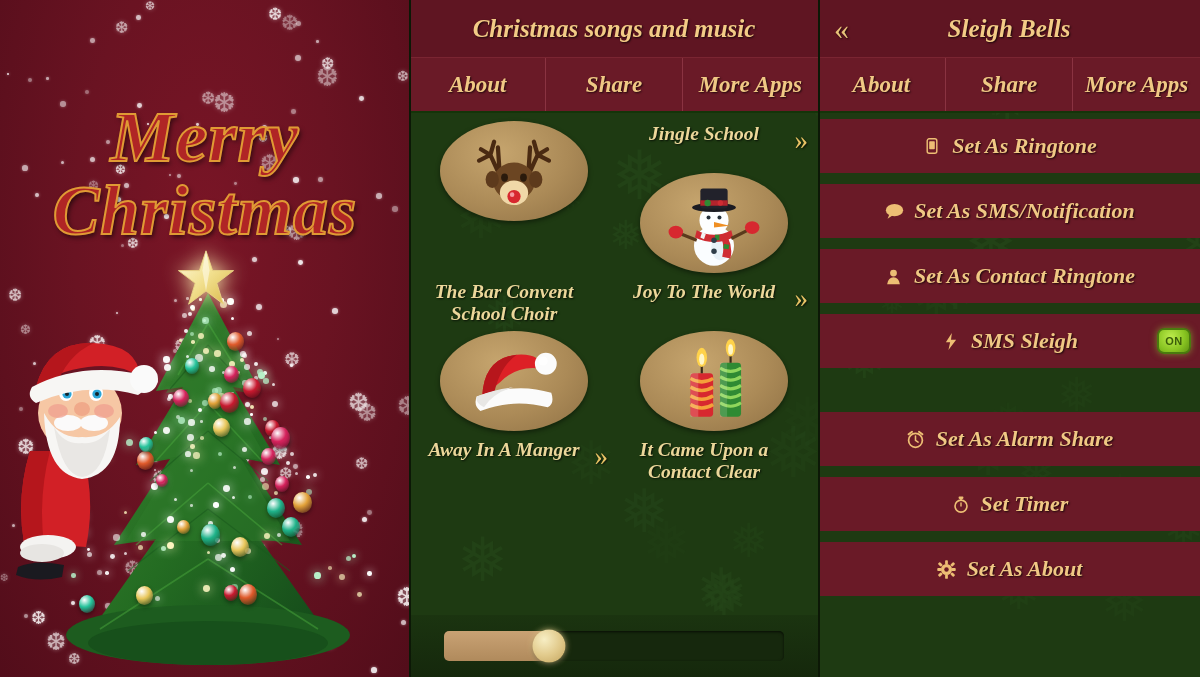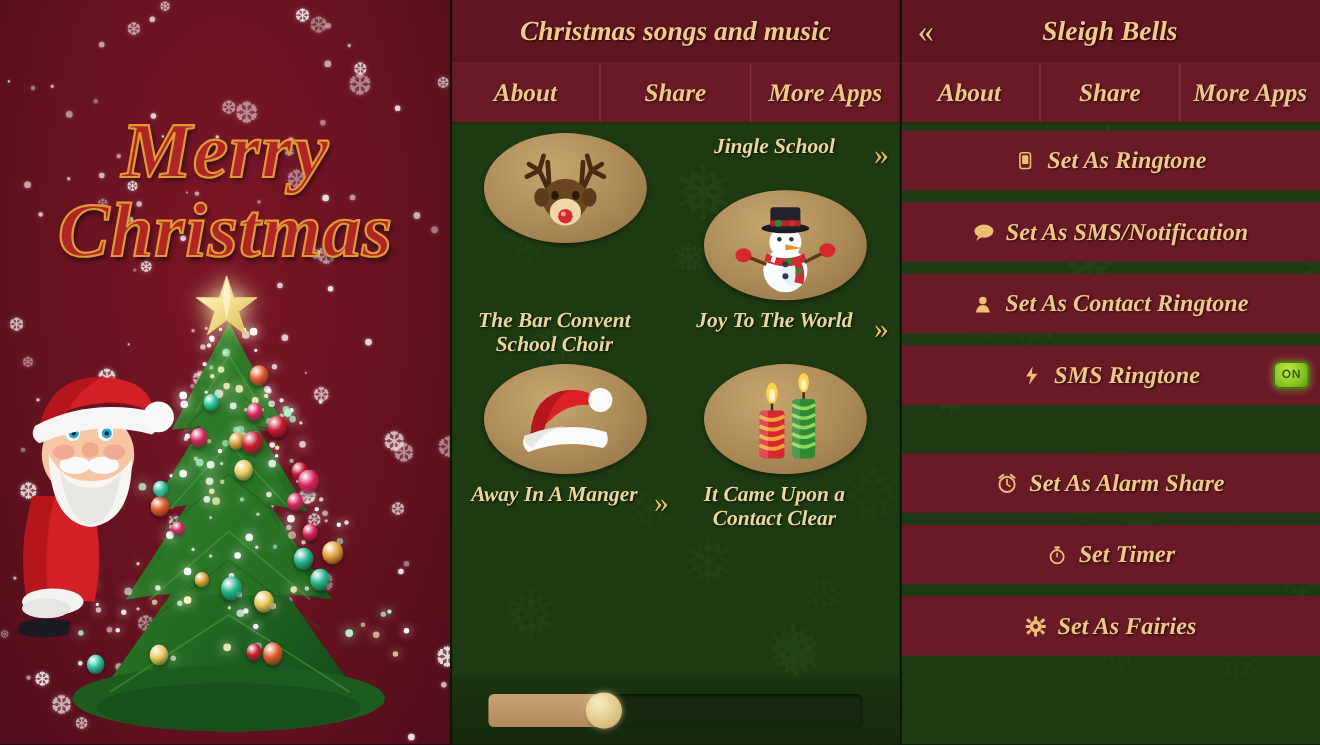--- a/index.html
+++ b/index.html
@@ -774,21 +774,21 @@
         </div>
       </div>
 
       <div class="menu-item gap-after">
         <div class="menu-label">
           <span class="mi-icon">
             <svg viewBox="0 0 14 20" width="12" height="19">
                 <polygon points="8,0 1,11 6,11 4,20 13,8 7,8" fill="#edbe74"></polygon>
               </svg>
           </span>
-          <span>SMS Ringtone</span>
+          <span>SMS Sleigh</span>
         </div>
         <div class="toggle">
           <span class="toggle-txt">ON</span>
         </div>
       </div>
 
       <div class="menu-item">
         <div class="menu-label">
           <span class="mi-icon">
             <svg viewBox="0 0 22 22" width="19" height="19">
@@ -829,20 +829,20 @@
                 <rect x="9.4" y="16.7" width="3.2" height="5" rx="1"></rect>
                 <rect x="0.3" y="9.4" width="5" height="3.2" rx="1"></rect>
                 <rect x="16.7" y="9.4" width="5" height="3.2" rx="1"></rect>
                 <rect x="2.2" y="2.6" width="3.2" height="5" rx="1" transform="rotate(-45 3.8 5.1)"></rect>
                 <rect x="16.6" y="2.6" width="3.2" height="5" rx="1" transform="rotate(45 18.2 5.1)"></rect>
                 <rect x="2.2" y="14.4" width="3.2" height="5" rx="1" transform="rotate(45 3.8 16.9)"></rect>
                 <rect x="16.6" y="14.4" width="3.2" height="5" rx="1" transform="rotate(-45 18.2 16.9)"></rect>
               </g>
             </svg>
           </span>
-          <span>Set As Fairies</span>
+          <span>Set As About</span>
         </div>
       </div>
 
     </div>
   </div>
 
 </div>
 
 </body></html>

